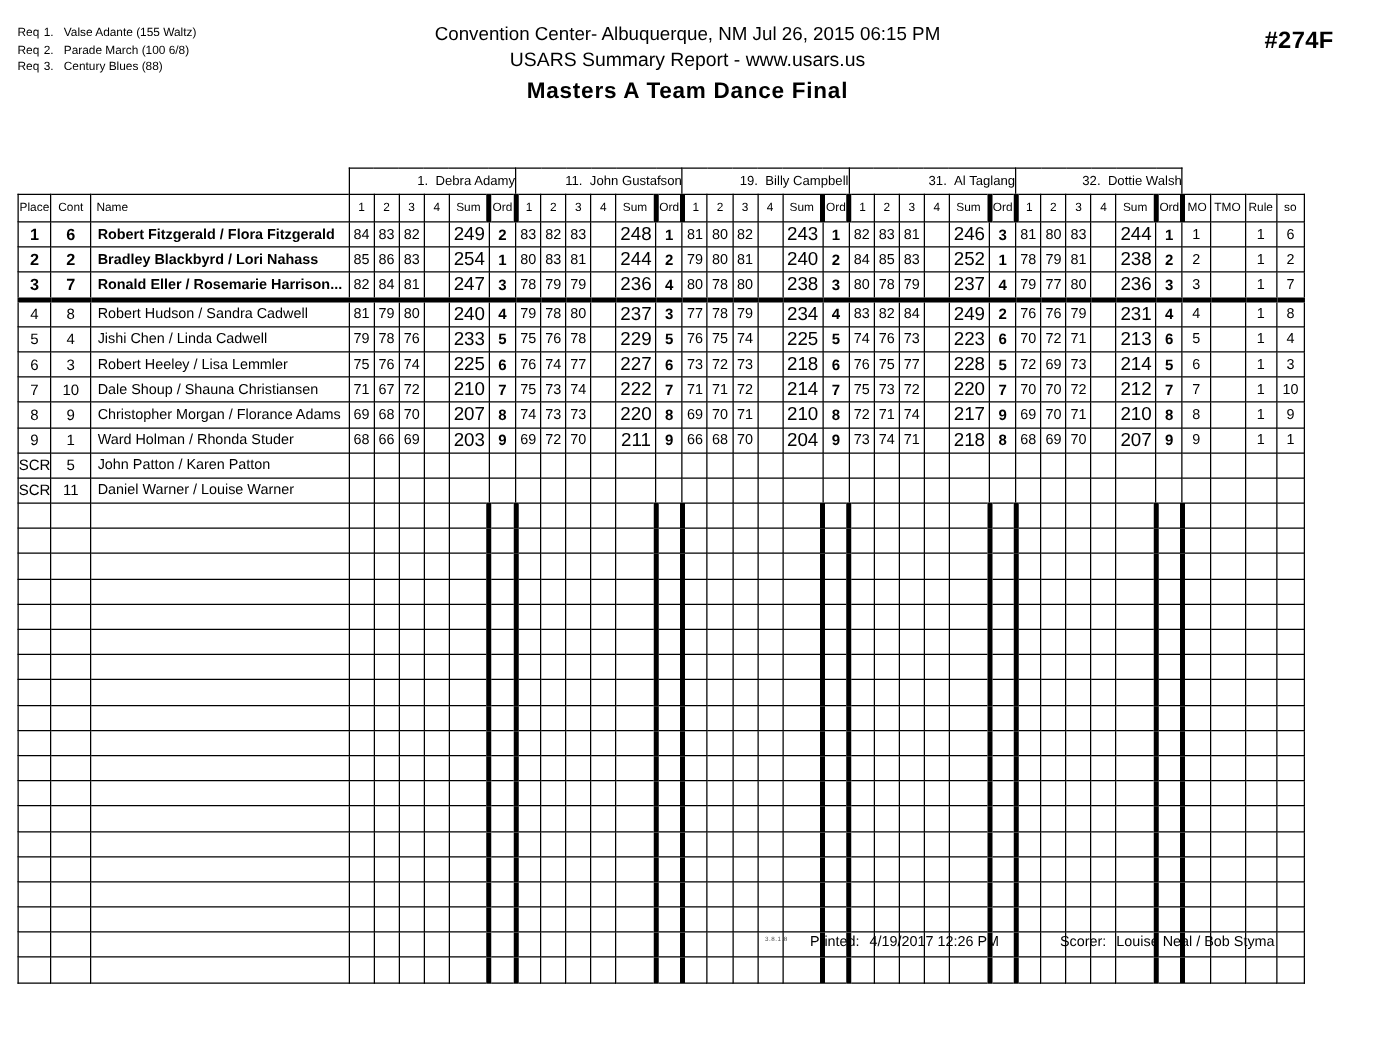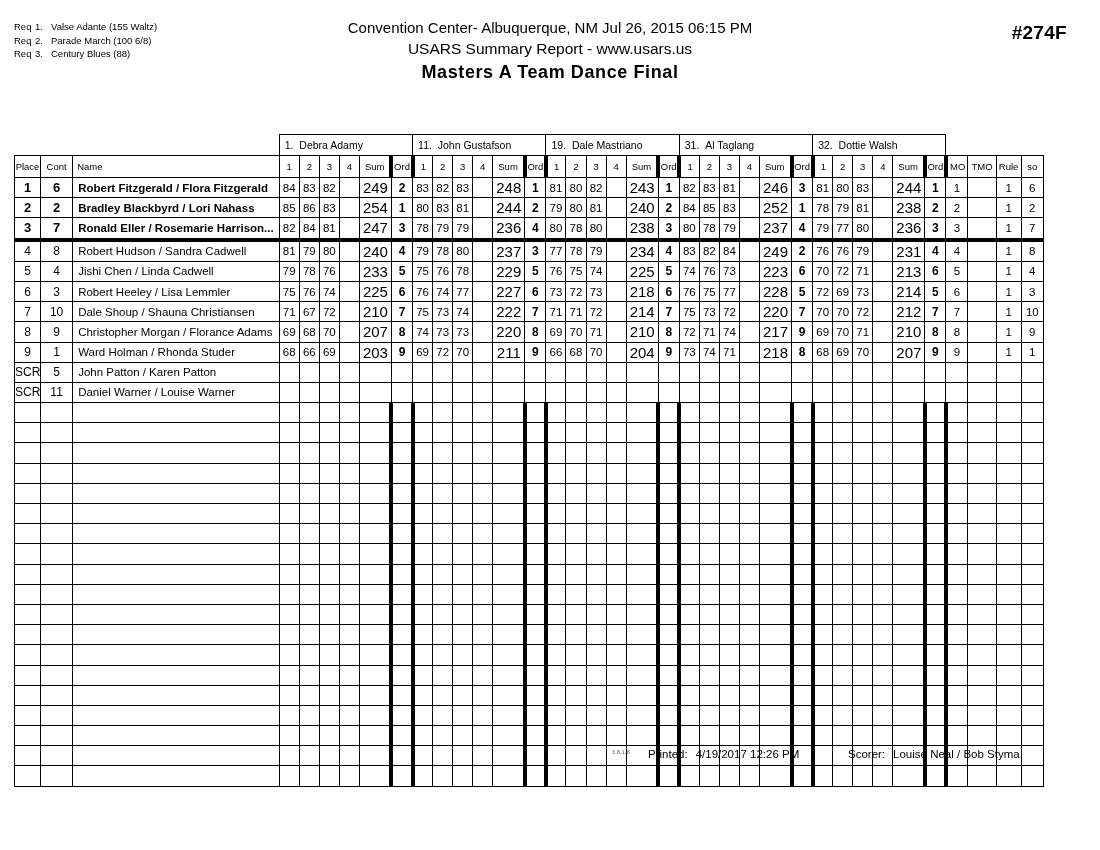--- a/index.html
+++ b/index.html
@@ -90,21 +90,21 @@
     vertical-align: middle;
     font-weight: normal;
     overflow: hidden;
     white-space: nowrap;
   }
 
   
   tr.judge-banner td {
     height: 20px;
     font-size: 10.5px;
-    text-align: left;
+    text-align: right;
     padding-left: 5px;
   }
   td.no-box { border: 0 !important; }
   td.judge-name { border: 1px solid #000; }
 
   
   tr.colhead td {
     height: 21px;
     font-size: 9.5px;
   }
@@ -237,21 +237,21 @@
         <col style="width: 22px;">
         <col style="width: 28px;">
         <col style="width: 25px;">
         <col style="width: 22px;">
       </colgroup>
     <tbody id="grid-body">
         <tr class="judge-banner">
           <td class="no-box" colspan="3"></td>
           <td class="judge-name" colspan="6"><span>1.</span><span>&nbsp;&nbsp;</span><span>Debra Adamy</span></td>
           <td class="judge-name" colspan="6"><span>11.</span><span>&nbsp;&nbsp;</span><span>John Gustafson</span></td>
-          <td class="judge-name" colspan="6"><span>19.</span><span>&nbsp;&nbsp;</span><span>Dale Mastriano</span></td>
+          <td class="judge-name" colspan="6"><span>19.</span><span>&nbsp;&nbsp;</span><span>Billy Campbell</span></td>
           <td class="judge-name" colspan="6"><span>31.</span><span>&nbsp;&nbsp;</span><span>Al Taglang</span></td>
           <td class="judge-name" colspan="6"><span>32.</span><span>&nbsp;&nbsp;</span><span>Dottie Walsh</span></td>
           <td class="no-box" colspan="4"></td>
         </tr>
         <tr class="colhead">
           <td>Place</td>
           <td>Cont</td>
           <td class="lbl-left">Name</td>
           <td>1</td>
           <td>2</td>

